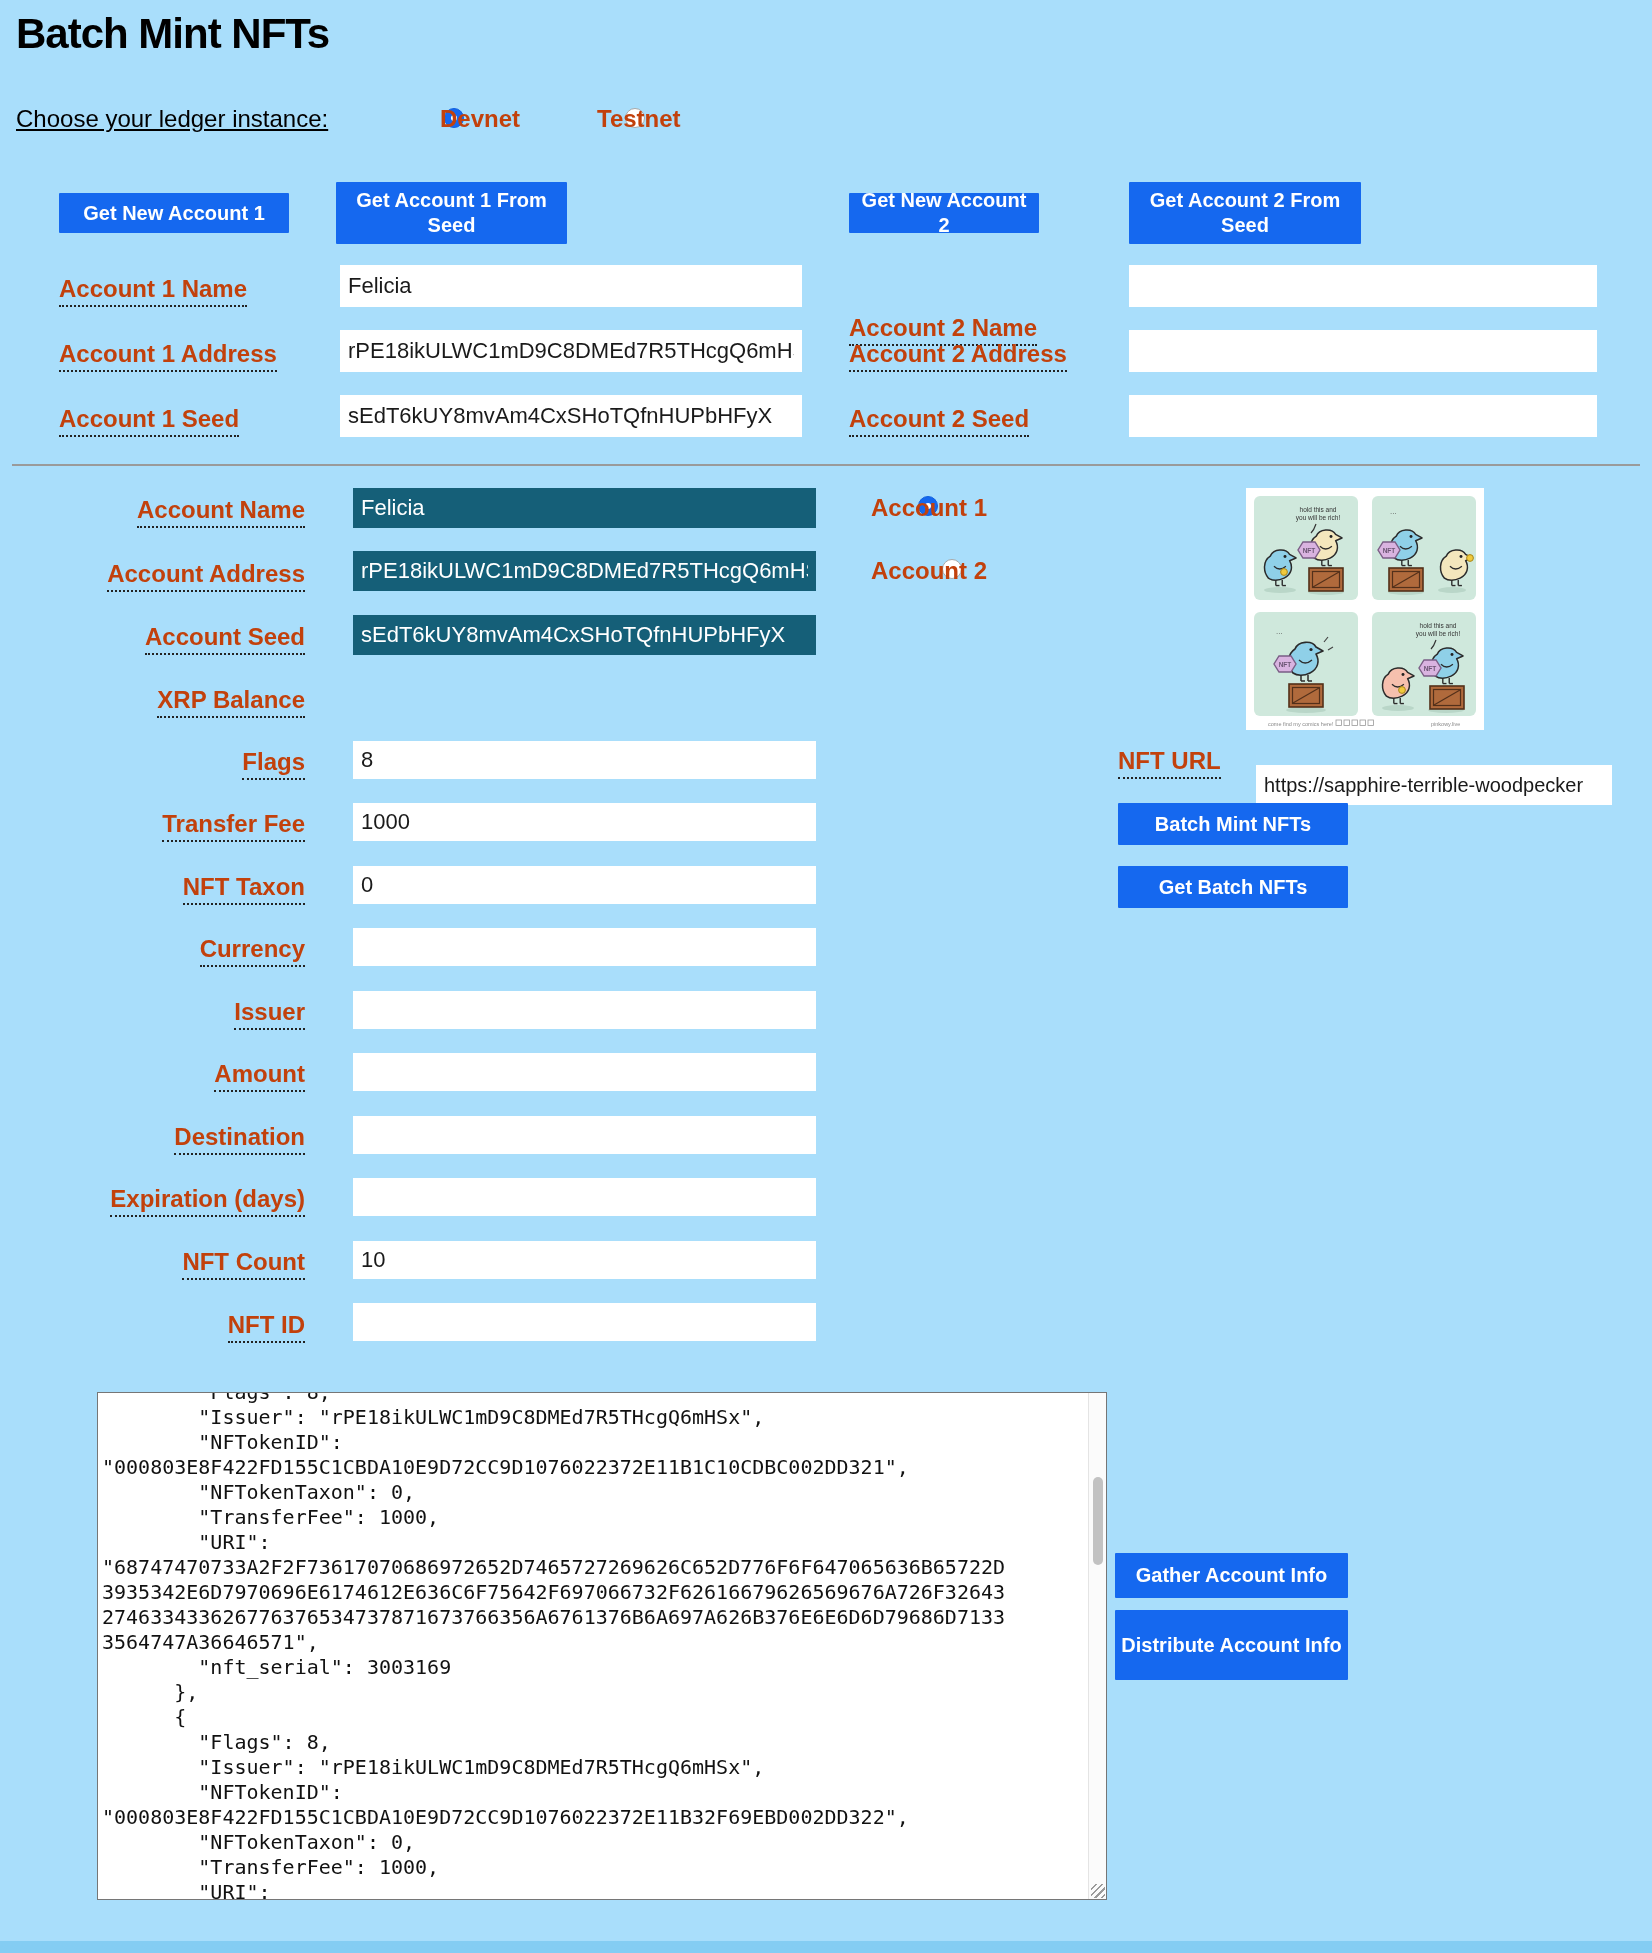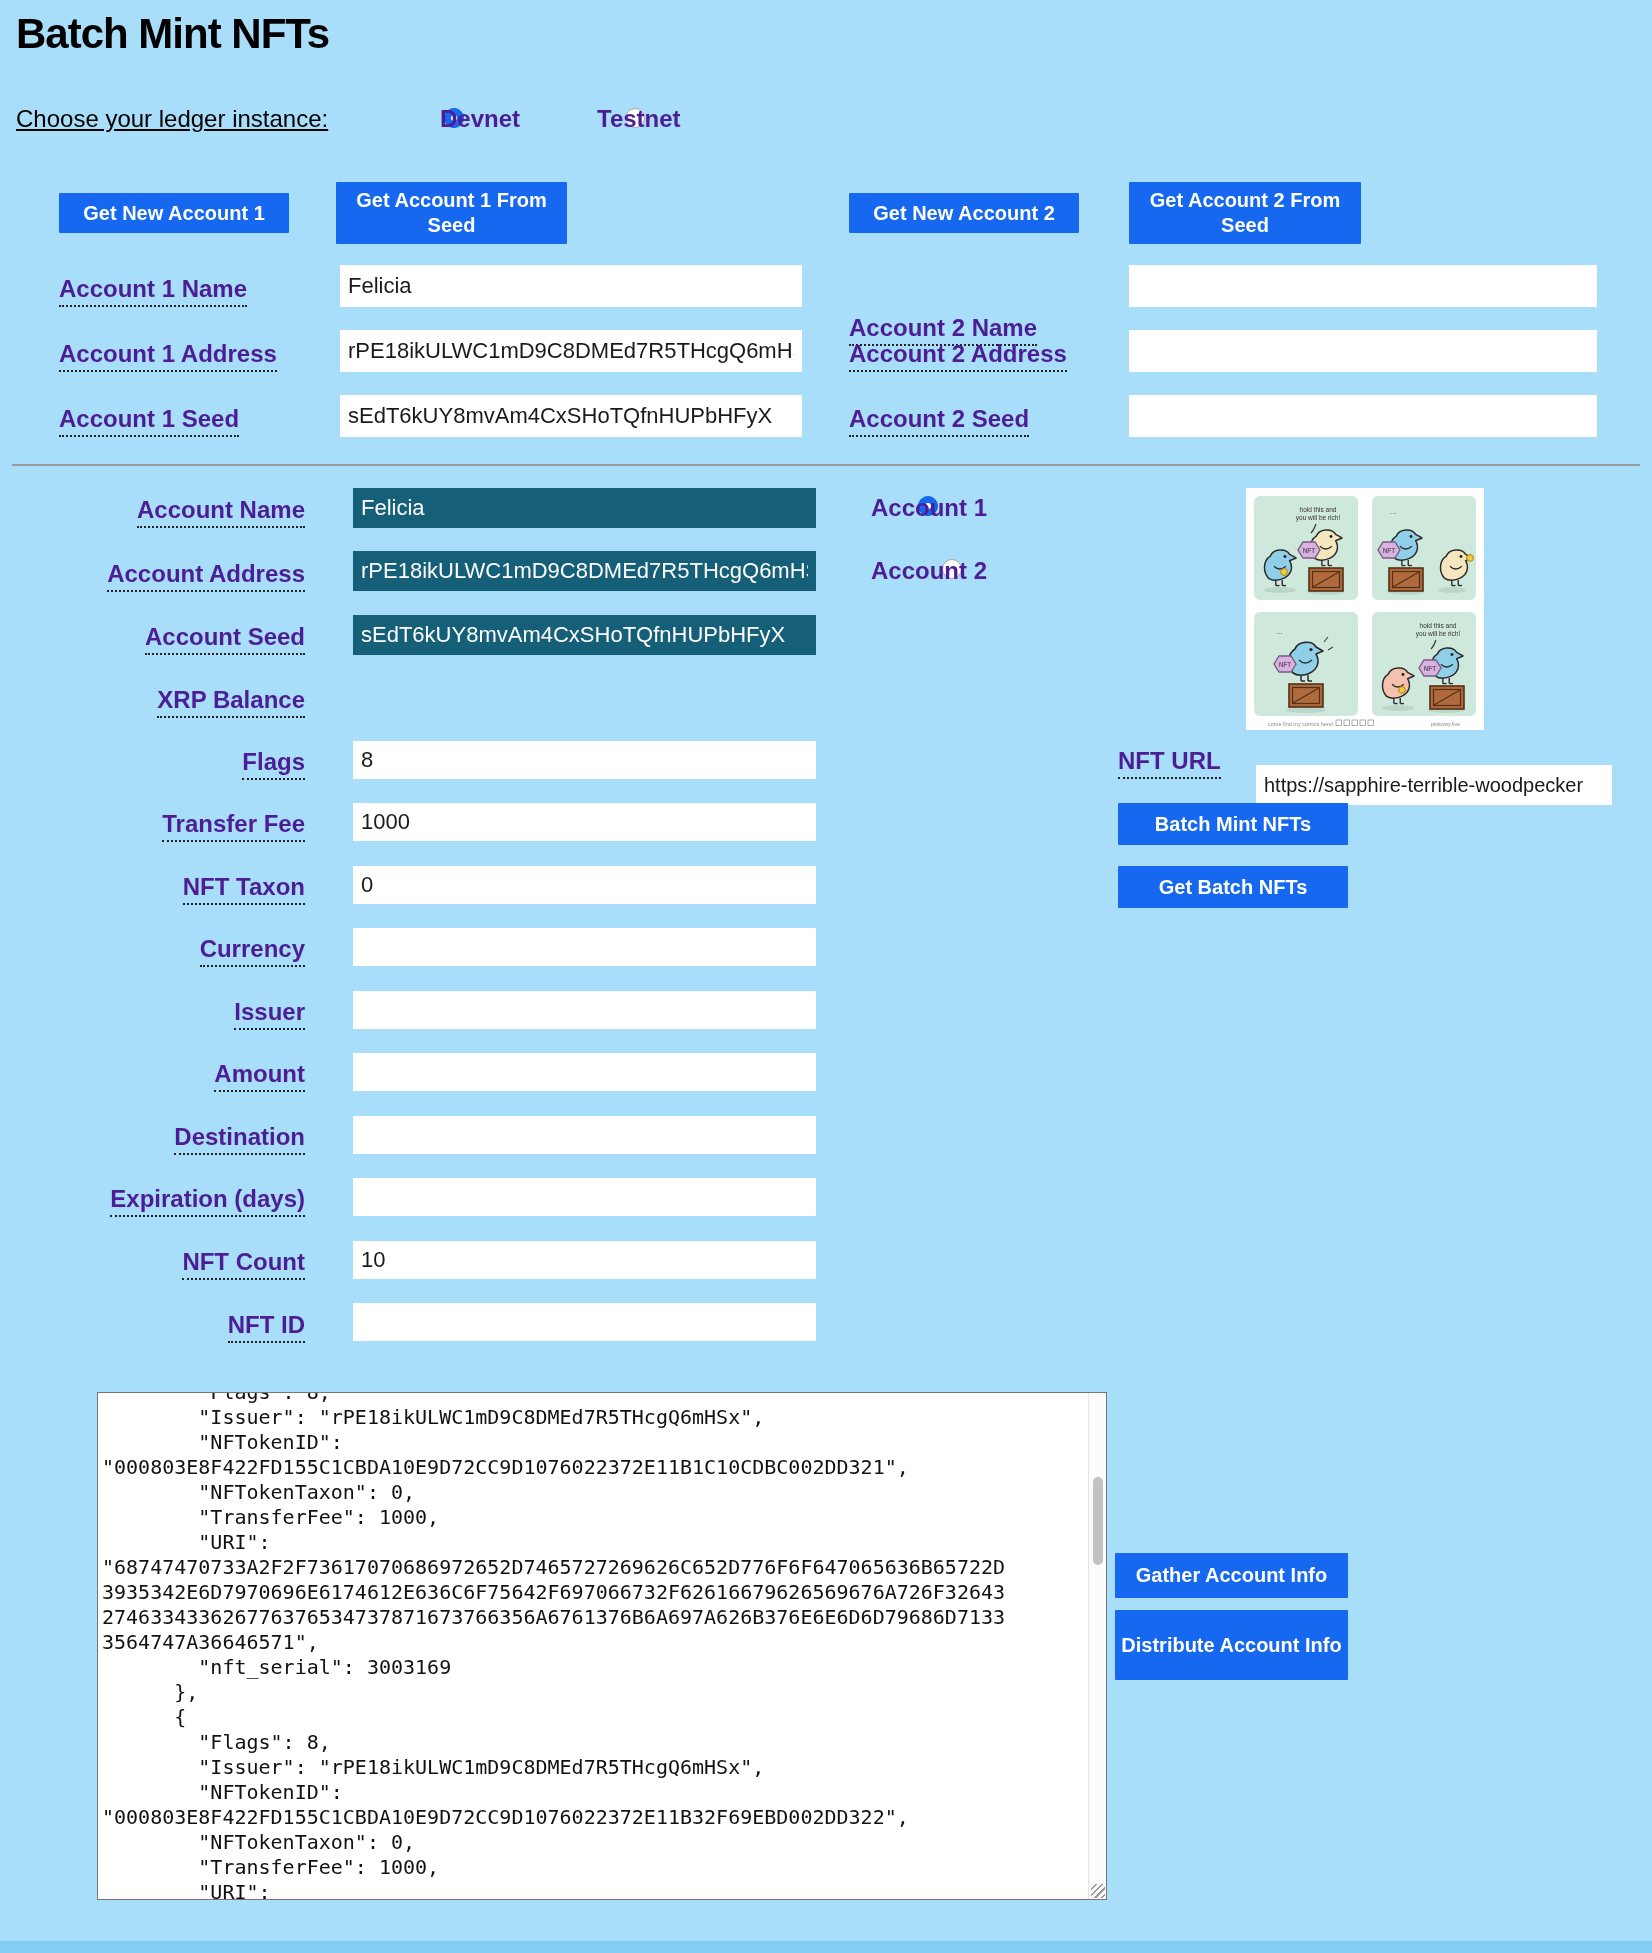--- a/index.html
+++ b/index.html
@@ -1,21 +1,21 @@
 <!DOCTYPE html>
 <html><head>
 <meta charset="utf-8">
 <style>
   html,body{margin:0;padding:0;}
   body{background:#a9defb;font-family:"Liberation Sans",sans-serif;}
   .stage{position:relative;width:1652px;height:1953px;background:#a9defb;overflow:hidden;padding-left:35px;}
   .abs{position:absolute;}
   .title{font-size:42px;font-weight:bold;letter-spacing:-1px;color:#000;}
   .ledger-label{font-size:24px;text-decoration:underline;color:#000;}
-  .lbl{font-size:24px;font-weight:bold;color:#4c1d95;}
+  .lbl{font-size:24px;font-weight:bold;color:#c2410c;}
   .lbl .u{border-bottom:2px dotted #222;padding-bottom:3px;}
   .rt{text-align:right;width:245px;}
   .btn{background:#1568ef;color:#fff;border:none;font-family:"Liberation Sans",sans-serif;
        font-size:20px;font-weight:600;text-align:center;display:flex;align-items:center;
        justify-content:center;line-height:1.25;cursor:pointer;border-radius:1px;padding:2px 6px;box-sizing:border-box;}
   input.txt{border:none;background:#fff;font-family:"Liberation Sans",sans-serif;font-size:22px;
        color:#1a1a1a;padding:0 8px;box-sizing:border-box;outline:none;}
   input.teal{background:#155f78;color:#fff;}
   .radio{width:20px;height:20px;border-radius:50%;background:#fff;border:1px solid #a8a8a8;
        box-sizing:border-box;display:inline-block;position:relative;}
@@ -44,21 +44,21 @@
   <div class="abs ledger-label" style="left:16px;top:105px;">Choose your ledger instance:</div>
   <span class="abs radio sel" style="left:409px;top:108px;"></span>
   <div class="abs lbl" style="left:440px;top:105px;">Devnet</div>
   <span class="abs radio" style="left:566px;top:108px;"></span>
   <div class="abs lbl" style="left:597px;top:105px;">Testnet</div>
 
   
   <button class="abs btn" style="left:59px;top:193px;width:230px;height:40px;">Get New Account 1</button>
   <button class="abs btn" style="left:336px;top:182px;width:231px;height:62px;">Get Account 1 From Seed</button>
   
-  <button class="abs btn" style="left:849px;top:193px;width:230px;height:40px;">Get New Account 2</button>
+  <button class="abs btn" style="left:849px;top:193px;width:190px;height:40px;">Get New Account 2</button>
   <button class="abs btn" style="left:1129px;top:182px;width:232px;height:62px;">Get Account 2 From Seed</button>
 
   
   <div class="abs lbl" style="left:59px;top:275px;"><span class="u">Account 1 Name</span></div>
   <input class="abs txt" style="left: 340px; top: 265px; width: 462px; height: 42px;" value="Felicia">
   <div class="abs lbl" style="left:59px;top:340px;"><span class="u">Account 1 Address</span></div>
   <input class="abs txt" style="left: 340px; top: 330px; width: 462px; height: 42px;" value="rPE18ikULWC1mD9C8DMEd7R5THcgQ6mHSx">
   <div class="abs lbl" style="left:59px;top:405px;"><span class="u">Account 1 Seed</span></div>
   <input class="abs txt" style="left: 340px; top: 395px; width: 462px; height: 42px;" value="sEdT6kUY8mvAm4CxSHoTQfnHUPbHFyX">
 

